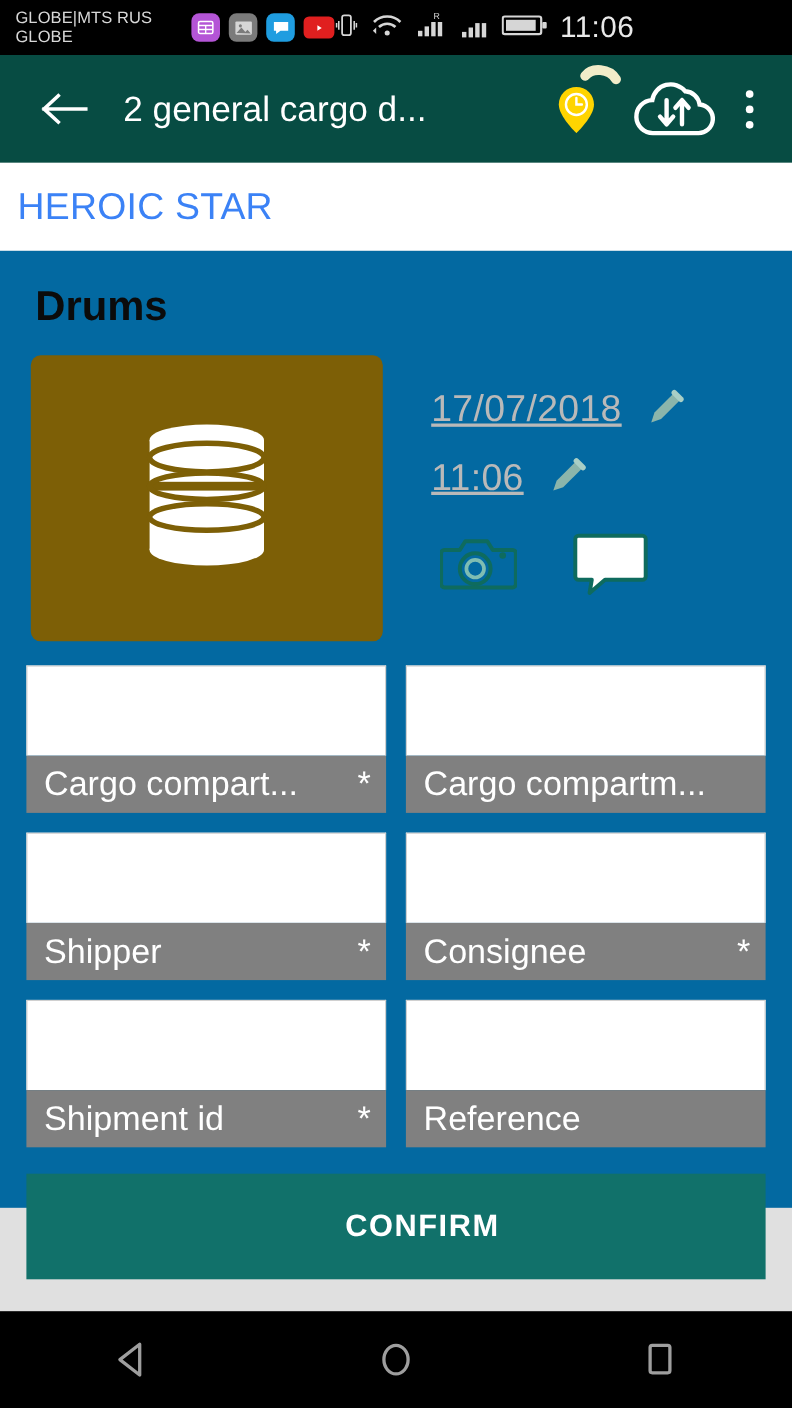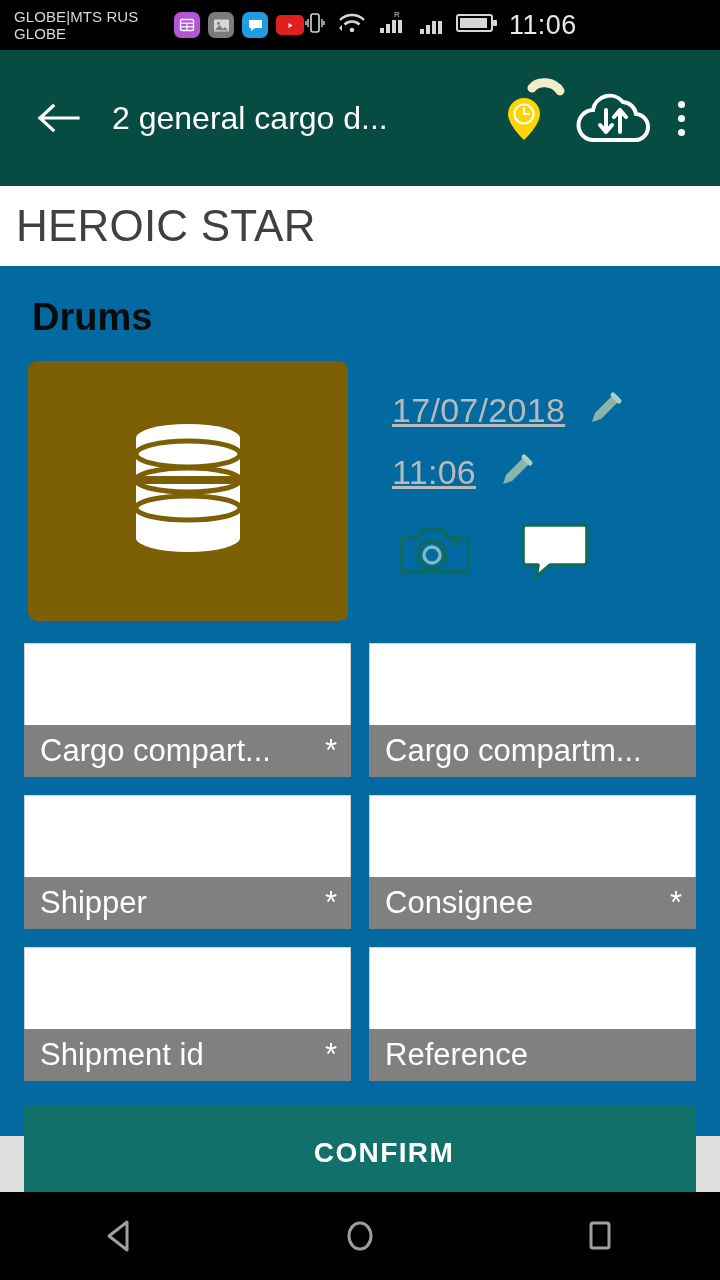--- a/index.html
+++ b/index.html
@@ -26,21 +26,21 @@
   .appicon{ width:26px; height:26px; border-radius:7px; display:flex; align-items:center; justify-content:center; }
   .app-purple{ background:#b455d6; }
   .app-gray{ background:#7b7b7b; }
   .app-blue{ background:#1f9de0; }
   .app-red{ background:#e01f1f; border-radius:5px; width:28px; height:20px;}
   .sb-right{ display:flex; align-items:center; gap:11px; }
   .clock{ font-size:27px; color:#e8e8e8; letter-spacing:.4px; }
 
   
   .toolbar{
-    height:136px; background:#074c43;
+    height:98px; background:#074c43;
     display:flex; align-items:center; padding:0 14px 0 30px;justify-content:center;
   }
   .back-arrow{ width:56px; height:56px; display:flex; align-items:center; justify-content:center; cursor:pointer; }
   .toolbar-title{
     flex:1; color:#ffffff; font-size:32px; margin-left:26px;
     white-space:nowrap; overflow:hidden;
   }
   .tb-icon{ display:flex; align-items:center; justify-content:center; cursor:pointer; }
   .pin-wrap{ width:72px; height:80px; position:relative; }
   .cloud-wrap{ width:86px; height:70px; }
@@ -48,21 +48,21 @@
     width:50px; height:70px; display:flex; flex-direction:column;
     align-items:center; justify-content:center; gap:7px; cursor:pointer;
   }
   .overflow span{ width:7px; height:7px; border-radius:50%; background:#fff; display:block; }
 
   
   .vessel{
     height:80px; background:#ffffff; display:flex; align-items:center;
     padding-left:16px;
   }
-  .vessel span{ font-size:44px; color:#404040; letter-spacing:.2px; }
+  .vessel span{ font-size:34px; color:#3b82f6; letter-spacing:.2px; }
 
   
   .content{ background:#0369a1; padding:0 0 0 0; height:870px; position:relative; }
   .cargo-title{ padding:30px 0 0 32px; font-size:38px; font-weight:bold; color:#0b0b0b; }
 
   .top-row{ display:flex; padding:22px 0 0 28px; }
   .drum-tile{
     width:320px; height:260px; background:#7d5f06;
     border-radius:9px; display:flex; align-items:center; justify-content:center;
     cursor:pointer;

